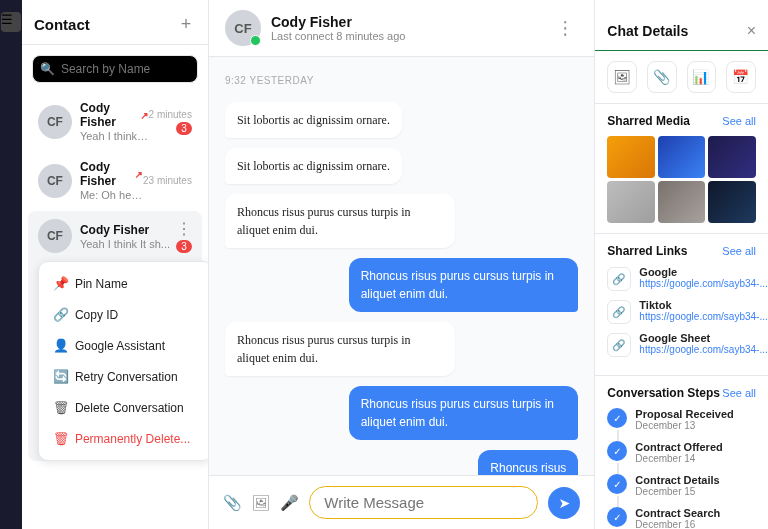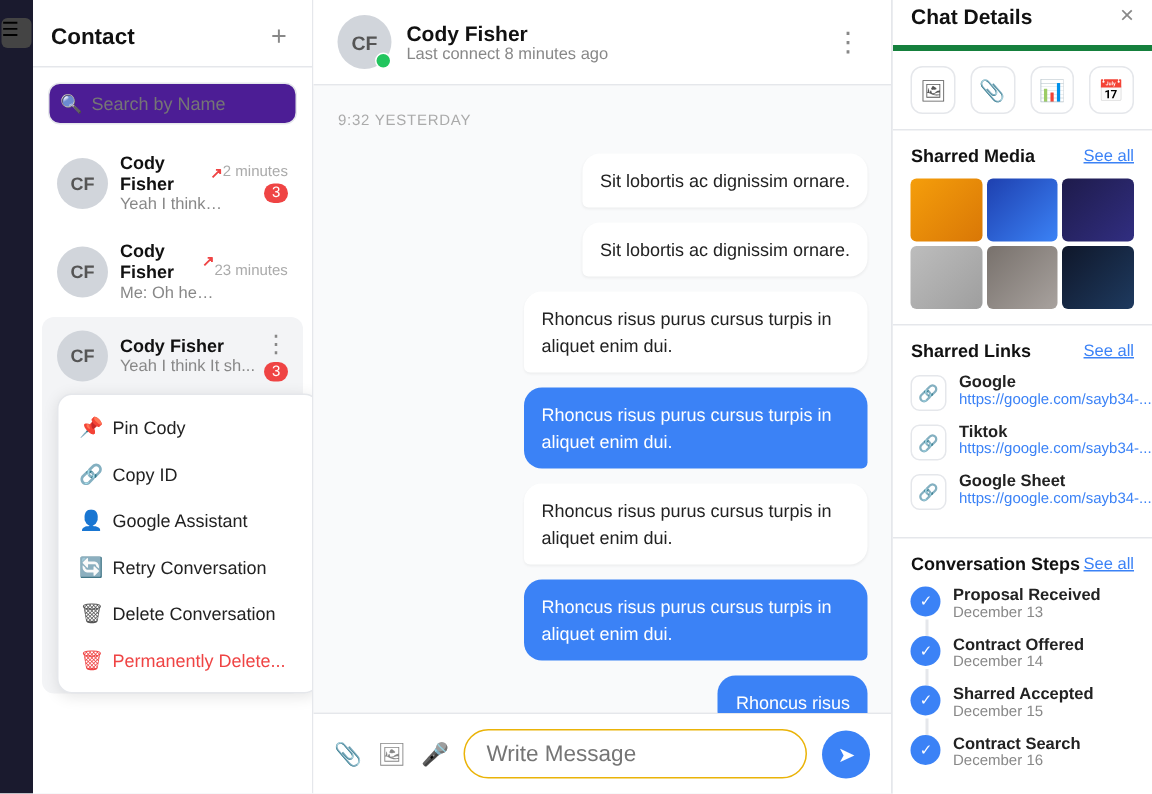--- a/index.html
+++ b/index.html
@@ -8,21 +8,21 @@
     
     .app-sidebar { width: 24px; background: #1a1a2e; display: flex; flex-direction: column; align-items: center; padding-top: 12px; gap: 12px; }
     .app-sidebar-icon { width: 20px; height: 20px; background: #444; border-radius: 4px; }
 
     
     .contact-list { width: 187px; background: #fff; border-right: 1px solid #e5e7eb; display: flex; flex-direction: column; }
     .contact-list-header { display: flex; align-items: center; justify-content: space-between; padding: 14px 12px 10px; border-bottom: 1px solid #e5e7eb; }
     .contact-list-title { font-size: 15px; font-weight: 700; color: #111; }
     .contact-list-add { width: 20px; height: 20px; display: flex; align-items: center; justify-content: center; color: #888; font-size: 18px; cursor: pointer; border-radius: 4px; }
     .contact-search { margin: 10px 10px 8px; position: relative; }
-    .contact-search input { width: 100%; padding: 6px 10px 6px 28px; border: 1px solid #e5e7eb; border-radius: 8px; font-size: 12px; color: #888; background: #4c1d95; outline: none; }
+    .contact-search input { width: 100%; padding: 6px 10px 6px 28px; border: 1px solid #e5e7eb; border-radius: 8px; font-size: 12px; color: #888; background: #000000; outline: none; }
     .contact-search-icon { position: absolute; left: 8px; top: 50%; transform: translateY(-50%); color: #aaa; font-size: 12px; }
     .contact-items { flex: 1; overflow-y: auto; }
     .contact-item { display: flex; align-items: center; padding: 8px 10px; cursor: pointer; position: relative; border-radius: 8px; margin: 2px 6px; }
     .contact-item.active { background: #e8f0fe; }
     .contact-item.menu-open { background: #f3f4f6; }
     .contact-avatar { width: 34px; height: 34px; border-radius: 50%; background: #d1d5db; flex-shrink: 0; display: flex; align-items: center; justify-content: center; font-size: 12px; font-weight: 600; color: #555; position: relative; }
     .contact-info { flex: 1; min-width: 0; margin-left: 8px; }
     .contact-name { font-size: 12px; font-weight: 600; color: #111; display: flex; align-items: center; gap: 4px; }
     .contact-name-arrow { color: #ef4444; font-size: 10px; }
     .contact-preview { font-size: 11px; color: #888; white-space: nowrap; overflow: hidden; text-overflow: ellipsis; margin-top: 1px; }
@@ -43,43 +43,43 @@
     .chat-header-avatar { width: 36px; height: 36px; border-radius: 50%; background: #d1d5db; display: flex; align-items: center; justify-content: center; font-size: 13px; font-weight: 600; color: #555; position: relative; }
     .chat-header-avatar.online::after { content: ''; width: 9px; height: 9px; background: #22c55e; border-radius: 50%; position: absolute; bottom: 0; right: 0; border: 1.5px solid #fff; }
     .chat-header-info { flex: 1; }
     .chat-header-name { font-size: 14px; font-weight: 700; color: #111; }
     .chat-header-status { font-size: 11px; color: #888; }
     .chat-header-more { color: #888; cursor: pointer; font-size: 18px; padding: 4px; }
 
     .chat-messages { flex: 1; overflow-y: auto; padding: 12px 16px; display: flex; flex-direction: column; gap: 10px; }
     .msg-date-divider { text-align: left; font-size: 10px; color: #aaa; letter-spacing: 0.5px; margin: 6px 0; }
     .msg-bubble-wrap { display: flex; }
-    .msg-bubble-wrap.incoming { justify-content: flex-end; }
+    .msg-bubble-wrap.incoming { justify-content: flex-start; font-family: Liberation Serif, serif; }
     .msg-bubble-wrap.outgoing { justify-content: flex-end; }
     .msg-bubble { max-width: 65%; padding: 9px 12px; border-radius: 12px; font-size: 12px; line-height: 1.5; }
     .msg-bubble.incoming { background: #fff; color: #222; border-bottom-left-radius: 4px; box-shadow: 0 1px 2px rgba(0,0,0,0.06); }
     .msg-bubble.outgoing { background: #3b82f6; color: #fff; border-bottom-right-radius: 4px; }
 
     .chat-input-bar { background: #fff; border-top: 1px solid #e5e7eb; padding: 10px 14px; display: flex; align-items: center; gap: 10px; }
     .chat-input-icon { color: #888; font-size: 15px; cursor: pointer; }
     .chat-input { flex: 1; border: 1px solid #eab308; border-radius: 20px; padding: 7px 14px; font-size: 15px; outline: none; color: #888; }
     .chat-send-btn { width: 32px; height: 32px; background: #3b82f6; border-radius: 50%; display: flex; align-items: center; justify-content: center; cursor: pointer; color: #fff; font-size: 14px; }
 
     
     .chat-details { width: 190px; background: #fff; border-left: 1px solid #e5e7eb; display: flex; flex-direction: column; overflow-y: auto; }
-    .chat-details-header { display: flex; align-items: center; justify-content: space-between; padding: 2px 12px 10px; border-bottom: 4px solid #15803d; }
+    .chat-details-header { display: flex; align-items: center; justify-content: space-between; padding: 22px 12px 10px; border-bottom: 1px solid #15803d; }
     .chat-details-title { font-size: 14px; font-weight: 700; color: #111; }
     .chat-details-close { color: #888; cursor: pointer; font-size: 16px; }
     .chat-details-icons { display: flex; gap: 10px; padding: 10px 12px; border-bottom: 1px solid #e5e7eb; }
     .details-icon-btn { width: 32px; height: 32px; border: 1px solid #e5e7eb; border-radius: 8px; display: flex; align-items: center; justify-content: center; cursor: pointer; color: #555; font-size: 14px; }
 
     .details-section { padding: 10px 12px; border-bottom: 1px solid #e5e7eb; }
     .details-section-header { display: flex; justify-content: space-between; align-items: center; margin-bottom: 8px; }
     .details-section-title { font-size: 12px; font-weight: 600; color: #111; }
-    .details-see-all { font-size: 11px; color: #3b82f6; cursor: pointer; text-decoration: underline; }
+    .details-see-all { font-size: 11px; color: #3b82f6; cursor: pointer; }
 
     .media-grid { display: grid; grid-template-columns: repeat(3, 1fr); gap: 3px; }
     .media-thumb { height: 42px; border-radius: 4px; background: #d1d5db; overflow: hidden; }
     .media-thumb-1 { background: linear-gradient(135deg, #f59e0b, #d97706); }
     .media-thumb-2 { background: linear-gradient(135deg, #1e40af, #3b82f6); }
     .media-thumb-3 { background: linear-gradient(135deg, #1e1b4b, #312e81); }
     .media-thumb-4 { background: linear-gradient(135deg, #bdbdbd, #9e9e9e); }
     .media-thumb-5 { background: linear-gradient(135deg, #78716c, #a8a29e); }
     .media-thumb-6 { background: linear-gradient(135deg, #0f172a, #1e3a5f); }
 
@@ -153,21 +153,21 @@
         </div>
         <div class="contact-meta">
           <span style="color:#888; font-size:16px; cursor:pointer;">⋮</span>
           <span class="contact-badge">3</span>
         </div>
       </div>
 
       <div class="context-menu" style="position:relative; left:0; top:0; width:175px; margin-left:0; box-shadow: 0 2px 10px rgba(0,0,0,0.1);">
         <div class="context-menu-item">
           <span class="context-menu-icon">📌</span>
-          <span>Pin Cody</span>
+          <span>Pin Name</span>
         </div>
         <div class="context-menu-item">
           <span class="context-menu-icon">🔗</span>
           <span>Copy ID</span>
         </div>
         <div class="context-menu-item">
           <span class="context-menu-icon">👤</span>
           <span>Google Assistant</span>
         </div>
         <div class="context-menu-item">
@@ -302,21 +302,21 @@
     <div class="conv-step">
       <div class="step-check">✓</div>
       <div class="step-info">
         <div class="step-label">Contract Offered</div>
         <div class="step-date">December 14</div>
       </div>
     </div>
     <div class="conv-step">
       <div class="step-check">✓</div>
       <div class="step-info">
-        <div class="step-label">Sharred Accepted</div>
+        <div class="step-label">Contract Details</div>
         <div class="step-date">December 15</div>
       </div>
     </div>
     <div class="conv-step">
       <div class="step-check">✓</div>
       <div class="step-info">
         <div class="step-label">Contract Search</div>
         <div class="step-date">December 16</div>
       </div>
     </div>

